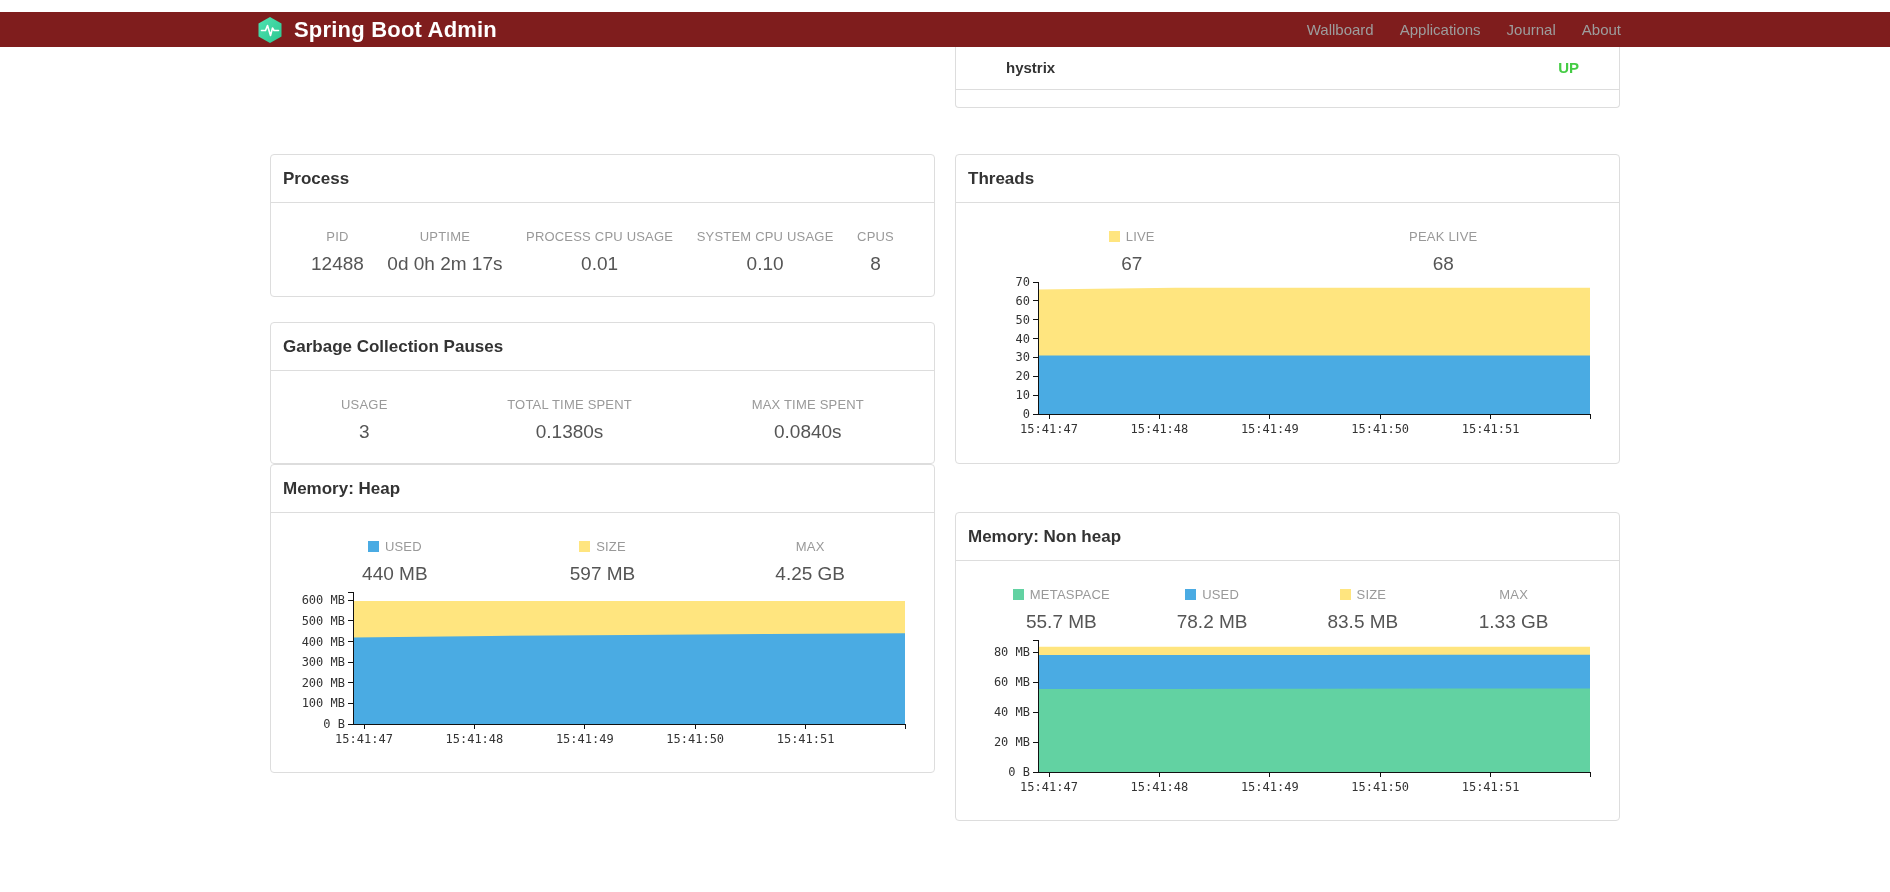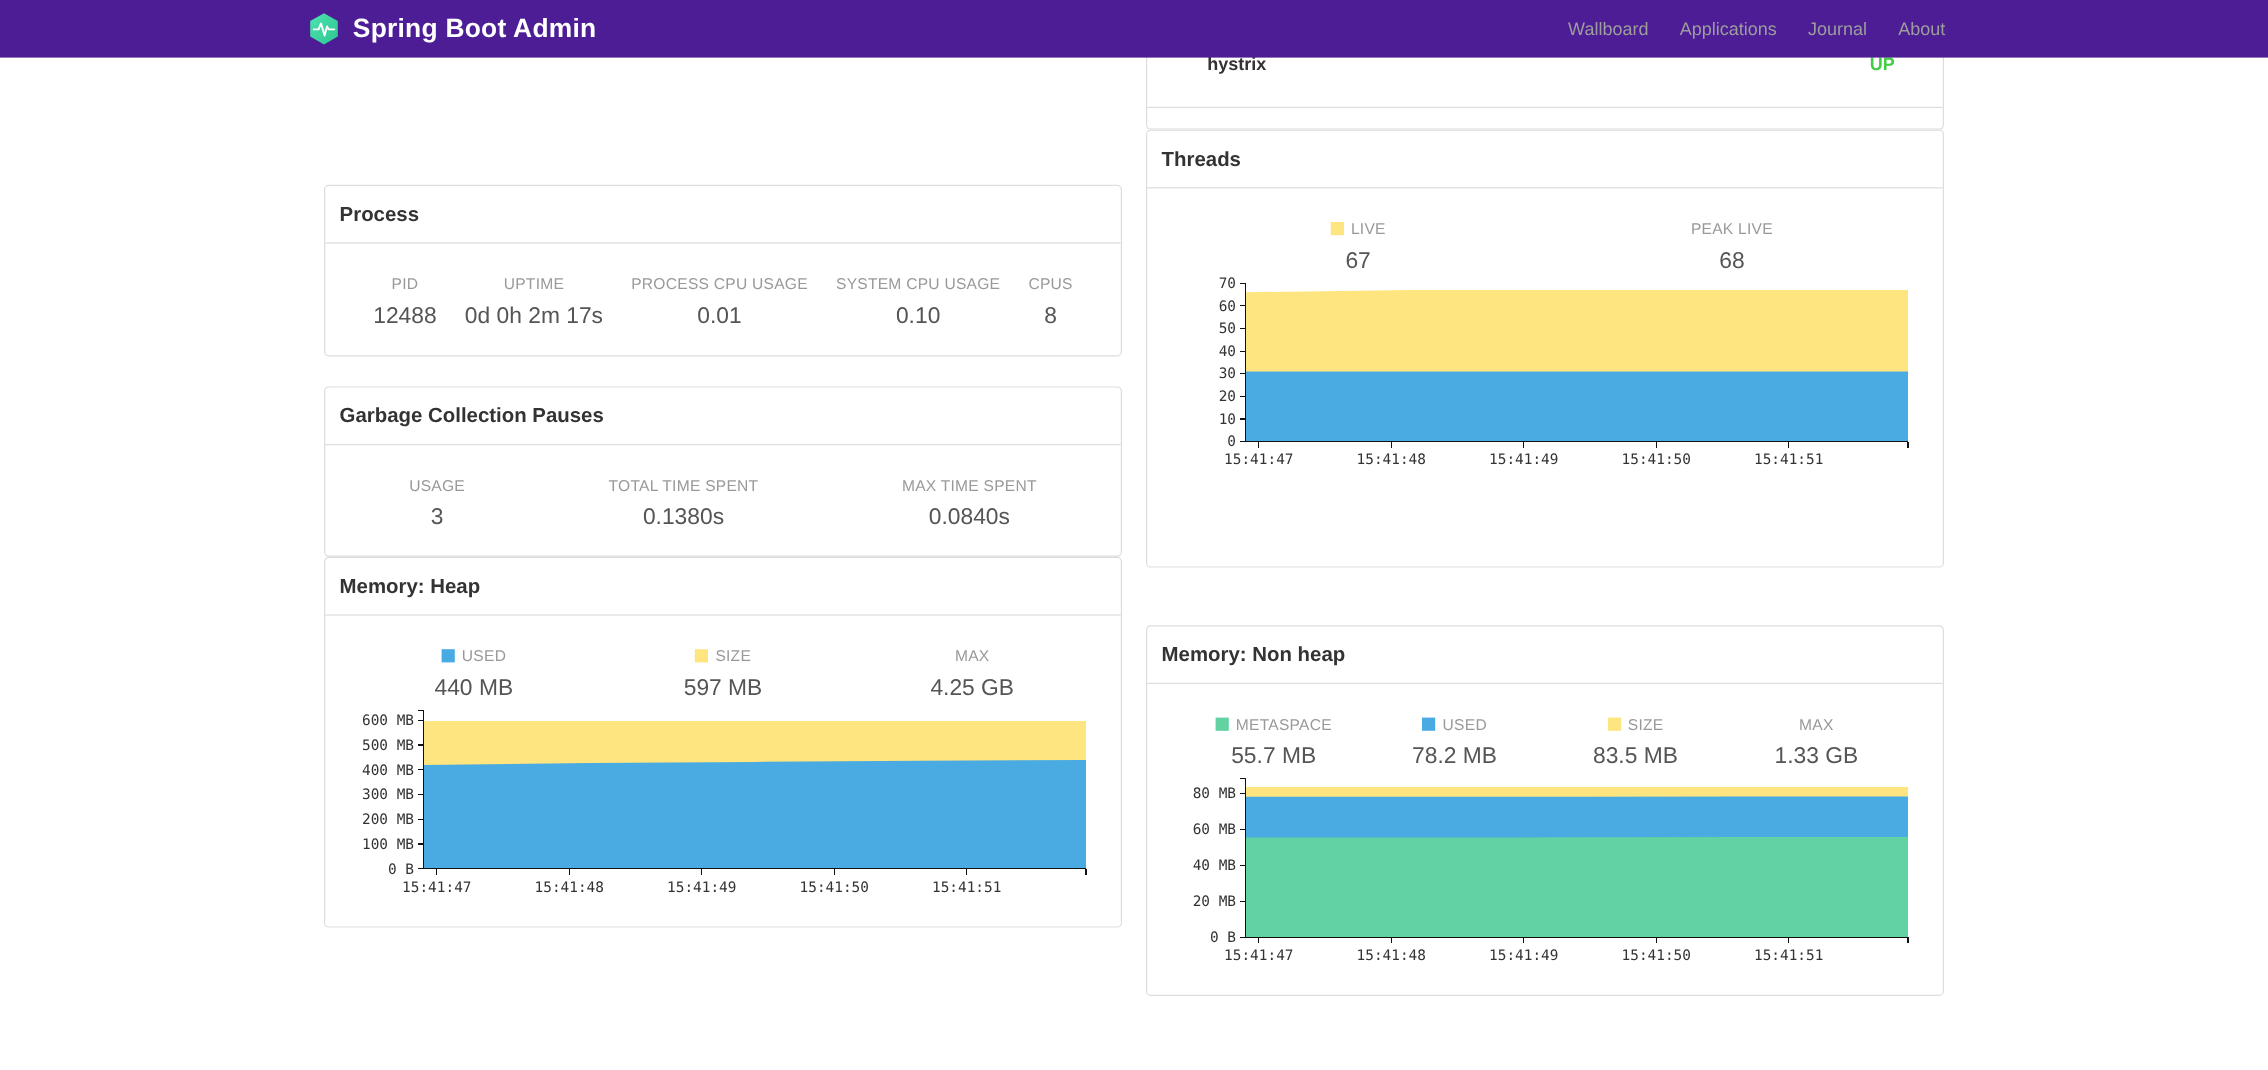--- a/index.html
+++ b/index.html
@@ -1,45 +1,45 @@
 <!DOCTYPE html>
 <html><head>
 <meta charset="utf-8">
 <style>
   * { margin:0; padding:0; box-sizing:border-box; }
   html,body { width:1890px; height:892px; background:#ffffff; overflow:hidden;
               font-family:"Liberation Sans", sans-serif; position:relative; }
 
   
-  .navbar { position:absolute; top:0; left:0; width:1890px; height:48px;
-            background:#4c1d95; z-index:20; }
+  .navbar { position:absolute; top:12px; left:0; width:1890px; height:35px;
+            background:#7f1d1d; z-index:20; }
   .navbar-inner { width:1378px; height:100%; margin:0 auto; display:flex; align-items:center; }
   .brand { display:flex; align-items:center; gap:10px; cursor:pointer; text-decoration:none; }
   .brand-text { color:#ffffff; font-size:22px; font-weight:bold; letter-spacing:0.2px; }
   .nav { margin-left:auto; display:flex; }
   .nav-item { color:#9d9d9d; font-size:15px; line-height:45px; padding:0 13px; cursor:pointer; text-decoration:none; }
 
   
   .content { position:absolute; top:45px; left:270px; width:1350px; display:flex; gap:20px; }
   .col { width:665px; }
   .card { background:#fff; border:1px solid #ddd; border-radius:4px; }
   .card-header { padding:14px 12px 13px 12px; border-bottom:1px solid #ddd; }
   .card-title { font-size:17px; font-weight:bold; color:#333; }
 
   
   .process-card { height:143px; margin-top:109px; }
   .gc-card      { height:142px; margin-top:25px; }
   .heap-card    { height:309px; }
   
   .app-card     { height:63px; border-top:none; border-top-left-radius:0; border-top-right-radius:0; }
-  .threads-card { height:365px; }
+  .threads-card { height:310px; margin-top:46px; }
   .nonheap-card { height:309px; margin-top:48px; }
 
   
-  .app-row { height:45px; display:flex; justify-content:space-between;
+  .app-row { height:45px; display:flex; align-items:center; justify-content:space-between;
              padding:0 40px 0 50px; border-bottom:1px solid #ddd; cursor:pointer; }
   .app-name { font-size:15px; font-weight:bold; color:#333; }
   .app-status { font-size:15px; font-weight:bold; }
   .app-card-footer { height:32px; }
 
   
   .stats { display:flex; }
   .stats-between { justify-content:space-between; }
   .pad-process { padding:26px 40px 0 40px; }
   .pad-gc      { padding:26px 70px 0 70px; }

